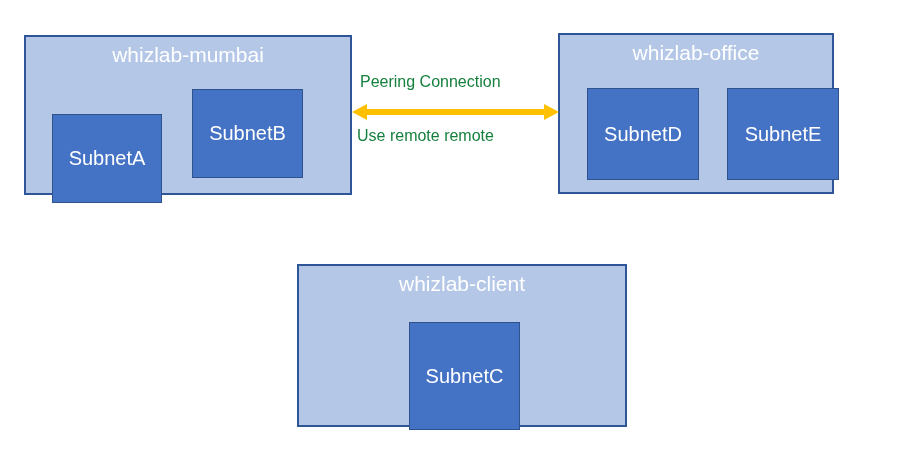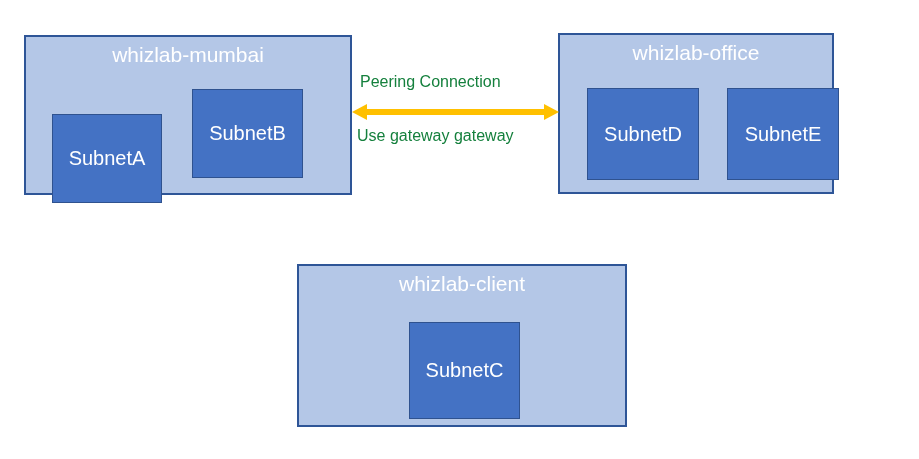--- a/index.html
+++ b/index.html
@@ -43,21 +43,21 @@
     align-items: center;
     justify-content: center;
     color: #ffffff;
     font-size: 20px;
     white-space: nowrap;
   }
   #subnet-a { left: 26px;  top: 52px; width: 110px; height: 89px; margin-top: 25px; }
   #subnet-b { left: 166px; top: 52px; width: 111px; height: 89px; }
   #subnet-d { left: 27px;  top: 53px; width: 112px; height: 92px; }
   #subnet-e { left: 167px; top: 53px; width: 112px; height: 92px; }
-  #subnet-c { left: 110px; top: 56px; width: 111px; height: 97px; align-items: center; }
+  #subnet-c { left: 110px; top: 56px; width: 111px; height: 108px; align-items: center; }
   .conn-label {
     position: absolute;
     color: #15803d;
     font-size: 16px;
     white-space: nowrap;
   }
   #label-peering { left: 360px; top: 73px; }
   #label-gateway { left: 357px; top: 127px; }
   #peering-arrow {
     position: absolute;
@@ -98,21 +98,21 @@
   </div>
 
   <div class="conn-label" id="label-peering">Peering Connection</div>
 
   <svg id="peering-arrow" viewBox="0 0 207 22" aria-hidden="true">
     <line x1="13" y1="11" x2="194" y2="11" stroke="#ffc000" stroke-width="6"></line>
     <polygon points="0,11 15,3 15,19" fill="#ffc000"></polygon>
     <polygon points="207,11 192,3 192,19" fill="#ffc000"></polygon>
   </svg>
 
-  <div class="conn-label" id="label-gateway">Use gateway gateway</div>
+  <div class="conn-label" id="label-gateway">Use remote remote</div>
 
   <div class="vnet-box" id="vnet-client">
     <div class="vnet-title">whizlab-client</div>
     <div class="subnet-box" id="subnet-c">
       <span>SubnetC</span>
     </div>
   </div>
 
   <div class="annotation">
   </div>

